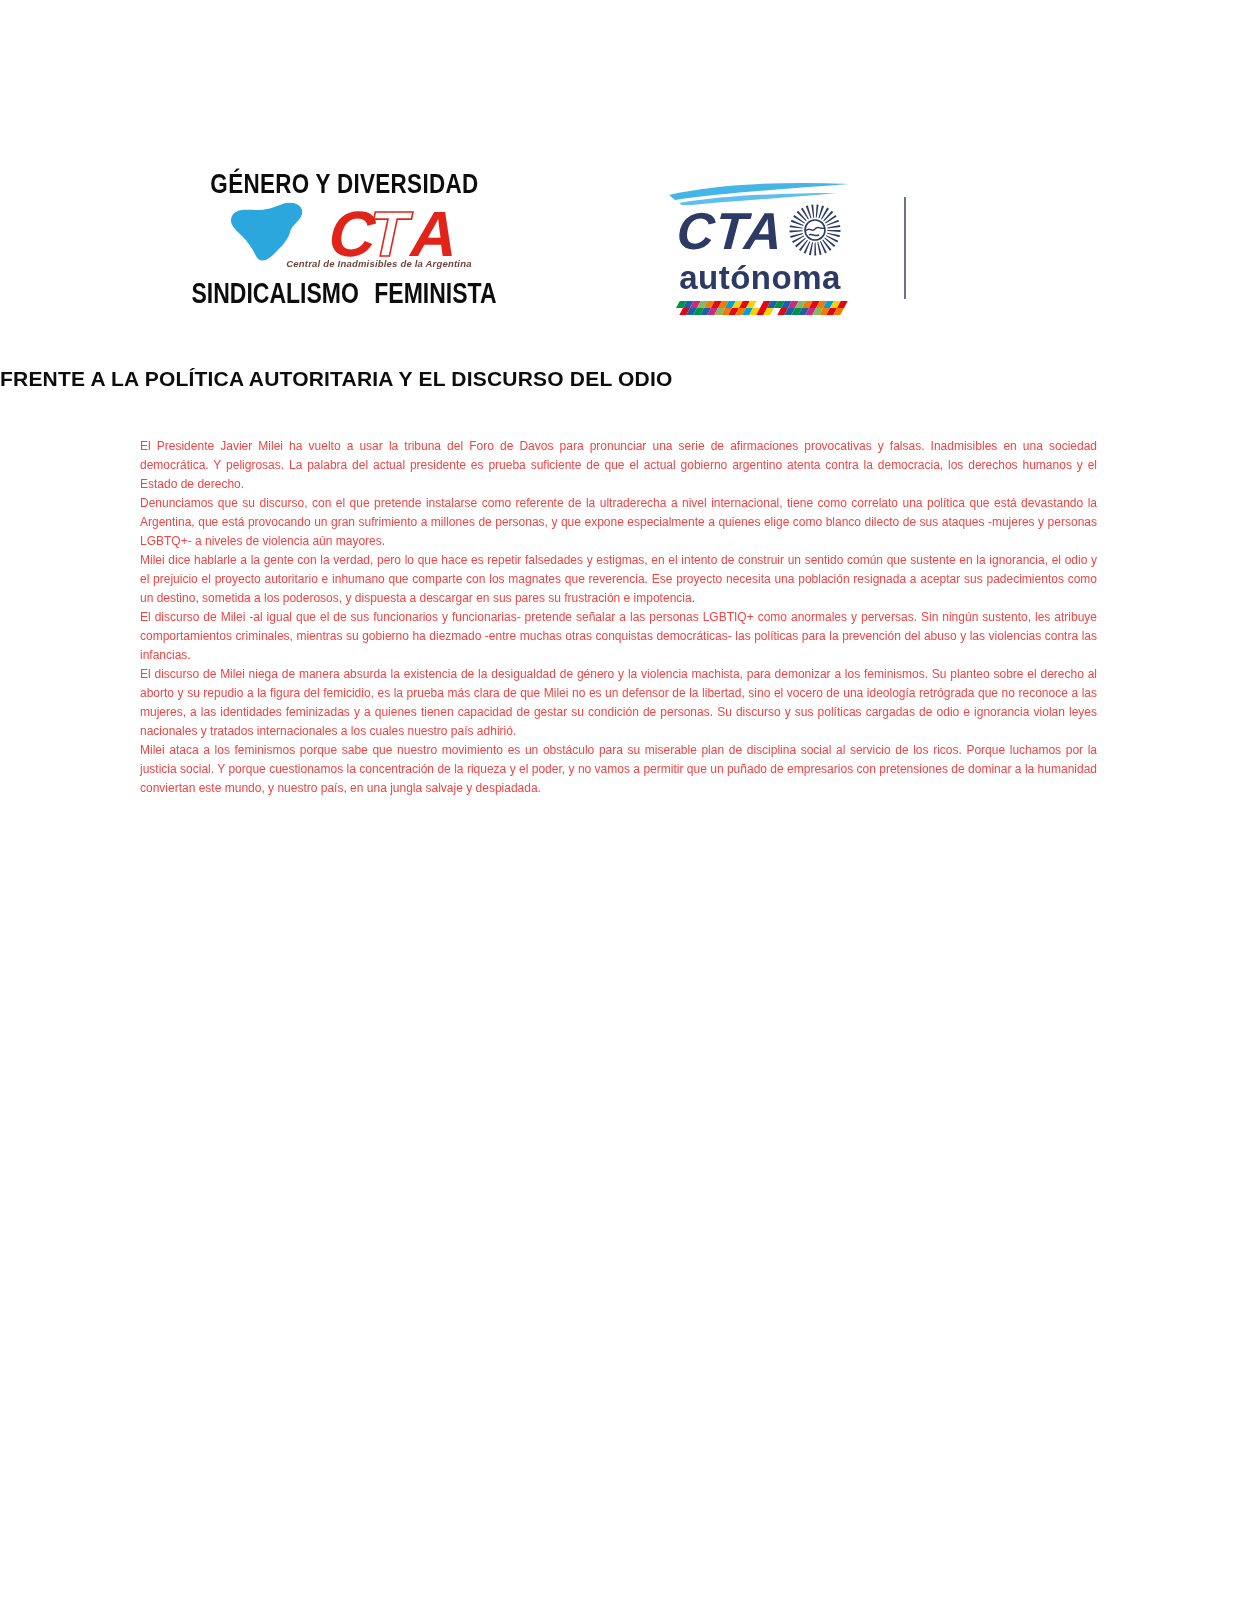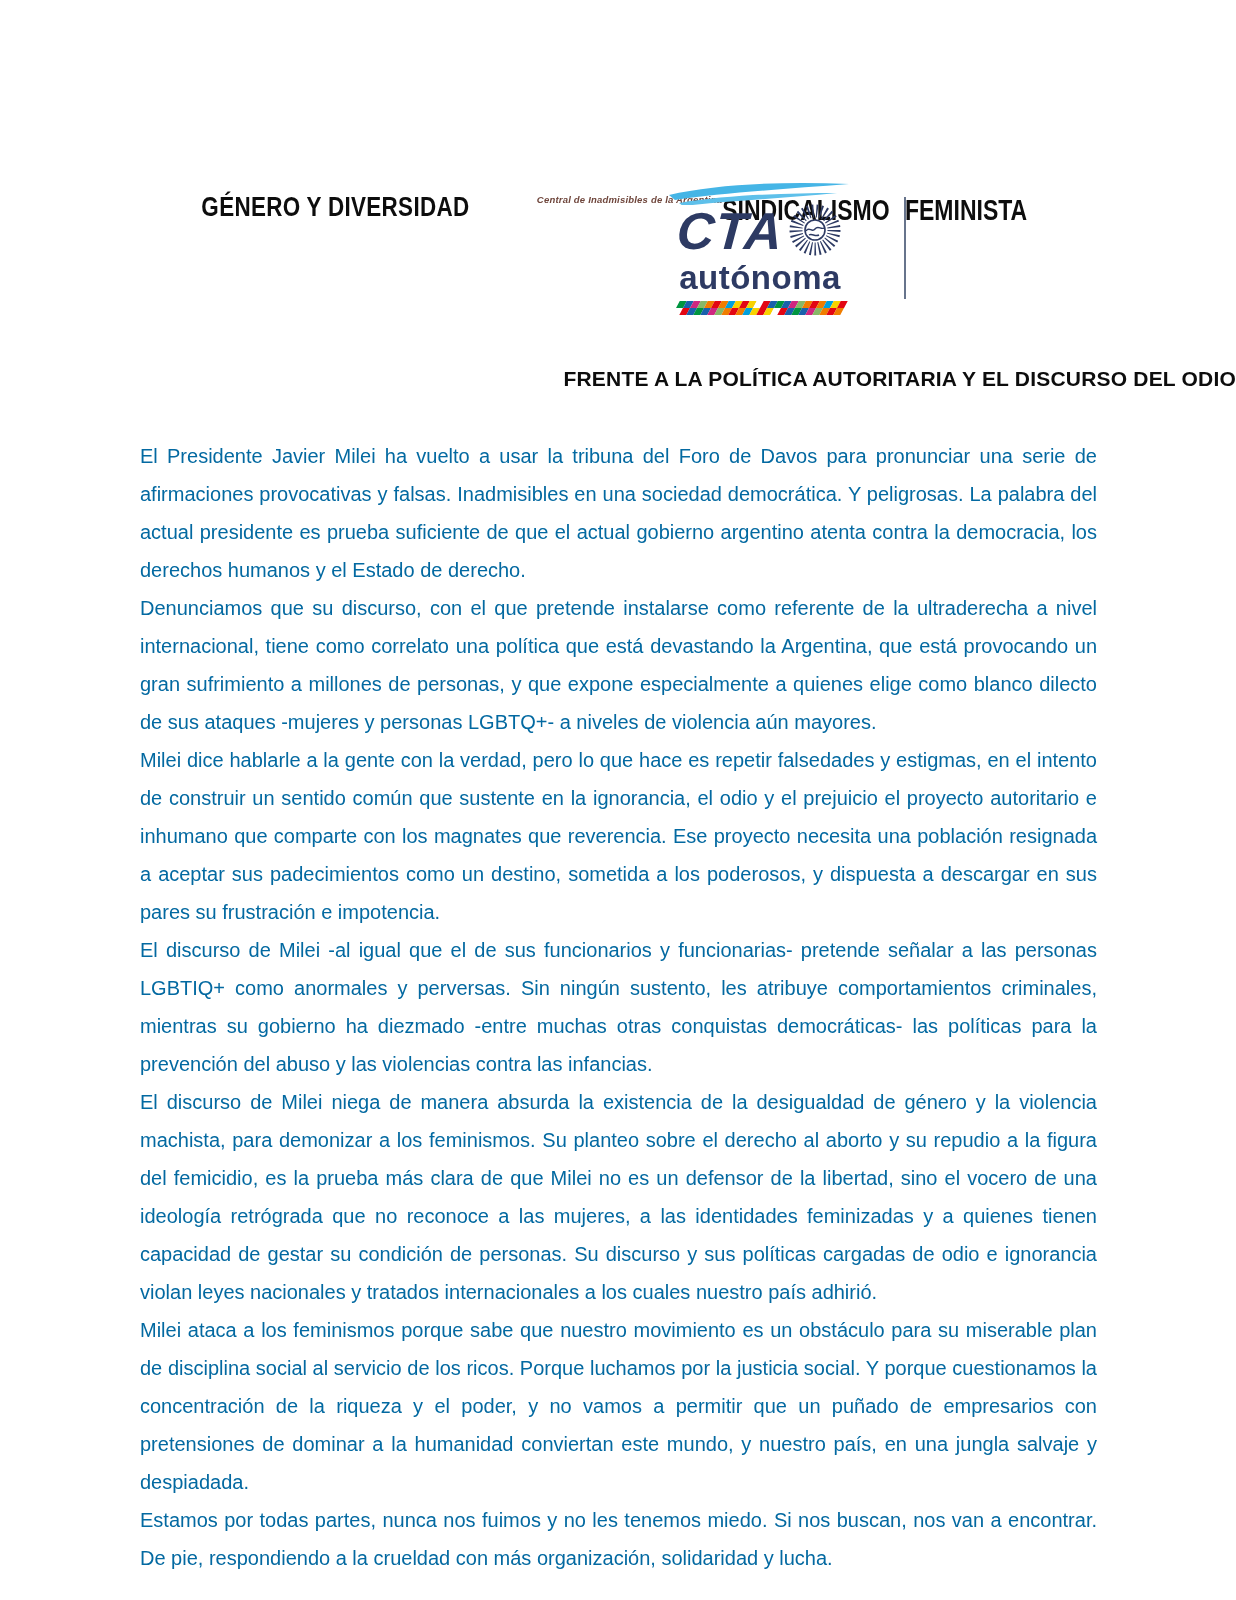--- a/index.html
+++ b/index.html
@@ -4,21 +4,21 @@
 <style>
   html,body { margin:0; padding:0; background:#ffffff; }
   .page {
     position:relative; width:1236px; height:1600px; background:#ffffff;
     font-family:"Liberation Sans", sans-serif; overflow:hidden;
   }
 
   
   .logo-left {
     position:absolute; left:204px; top:167px; width:280px;
-    display:flex; flex-direction:row; align-items:center;justify-content:space-between;
+    display:flex; flex-direction:column; align-items:center;justify-content:space-between;
   }
   .gyd {
     font-weight:bold; font-size:22px; color:#0d0d0d; white-space:nowrap;
     transform:scale(1.02,1.28); transform-origin:center top; letter-spacing:0.3px;
   }
   .cta-red-svg { display:block; margin-top:6px; }
   .central {
     font-size:9.5px; font-weight:bold; font-style:italic; color:#6f463c;
     margin-top:-7px; margin-left:70px; white-space:nowrap; letter-spacing:0.2px;
   }
@@ -42,26 +42,26 @@
   .mosaic {
     margin-top:7px; display:grid; grid-template-columns:repeat(24,7px);
     grid-auto-rows:7px; transform:skewX(-28deg);
   }
   .divider { width:2px; height:102px; background:#67748c; margin-left:30px; margin-right:26px; }
   .secretariat { font-size:22px; color:#2d3a63; letter-spacing:0.8px; line-height:24px; }
   .secretariat span { display:block; }
 
   
   .doc-title {
-    position:absolute; top:367px; left:0; width:100%; text-align:right;
+    position:absolute; top:367px; left:0; width:100%; text-align:left;
     font-weight:bold; font-size:21px; color:#0d0d0d; letter-spacing:0.2px;
   }
   .doc-body {
     position:absolute; top:437px; left:140px; width:957px;
-    font-size:20px; line-height:38px; color:#0369a1;
+    font-size:12px; line-height:19px; color:#ef4444;
     text-align:justify;
   }
   .doc-body p { margin:0; }
 </style>
 </head>
 <body>
 
 <div class="page">
 
   <div class="logo-left">
@@ -155,16 +155,15 @@
 
   <div class="doc-title">FRENTE A LA POLÍTICA AUTORITARIA Y EL DISCURSO DEL ODIO</div>
 
   <div class="doc-body">
     <p>El Presidente Javier Milei ha vuelto a usar la tribuna del Foro de Davos para pronunciar una serie de afirmaciones provocativas y falsas. Inadmisibles en una sociedad democrática. Y peligrosas. La palabra del actual presidente es prueba suficiente de que el actual gobierno argentino atenta contra la democracia, los derechos humanos y el Estado de derecho.</p>
     <p>Denunciamos que su discurso, con el que pretende instalarse como referente de la ultraderecha a nivel internacional, tiene como correlato una política que está devastando la Argentina, que está provocando un gran sufrimiento a millones de personas, y que expone especialmente a quienes elige como blanco dilecto de sus ataques -mujeres y personas LGBTQ+- a niveles de violencia aún mayores.</p>
     <p>Milei dice hablarle a la gente con la verdad, pero lo que hace es repetir falsedades y estigmas, en el intento de construir un sentido común que sustente en la ignorancia, el odio y el prejuicio el proyecto autoritario e inhumano que comparte con los magnates que reverencia. Ese proyecto necesita una población resignada a aceptar sus padecimientos como un destino, sometida a los poderosos, y dispuesta a descargar en sus pares su frustración e impotencia.</p>
     <p>El discurso de Milei -al igual que el de sus funcionarios y funcionarias- pretende señalar a las personas LGBTIQ+ como anormales y perversas. Sin ningún sustento, les atribuye comportamientos criminales, mientras su gobierno ha diezmado -entre muchas otras conquistas democráticas- las políticas para la prevención del abuso y las violencias contra las infancias.</p>
     <p>El discurso de Milei niega de manera absurda la existencia de la desigualdad de género y la violencia machista, para demonizar a los feminismos. Su planteo sobre el derecho al aborto y su repudio a la figura del femicidio, es la prueba más clara de que Milei no es un defensor de la libertad, sino el vocero de una ideología retrógrada que no reconoce a las mujeres, a las identidades feminizadas y a quienes tienen capacidad de gestar su condición de personas. Su discurso y sus políticas cargadas de odio e ignorancia violan leyes nacionales y tratados internacionales a los cuales nuestro país adhirió.</p>
     <p>Milei ataca a los feminismos porque sabe que nuestro movimiento es un obstáculo para su miserable plan de disciplina social al servicio de los ricos. Porque luchamos por la justicia social. Y porque cuestionamos la concentración de la riqueza y el poder, y no vamos a permitir que un puñado de empresarios con pretensiones de dominar a la humanidad conviertan este mundo, y nuestro país, en una jungla salvaje y despiadada.</p>
-    <p>Estamos por todas partes, nunca nos fuimos y no les tenemos miedo. Si nos buscan, nos van a encontrar. De pie, respondiendo a la crueldad con más organización, solidaridad y lucha.</p>
   </div>
 
 </div>
 
 </body></html>

